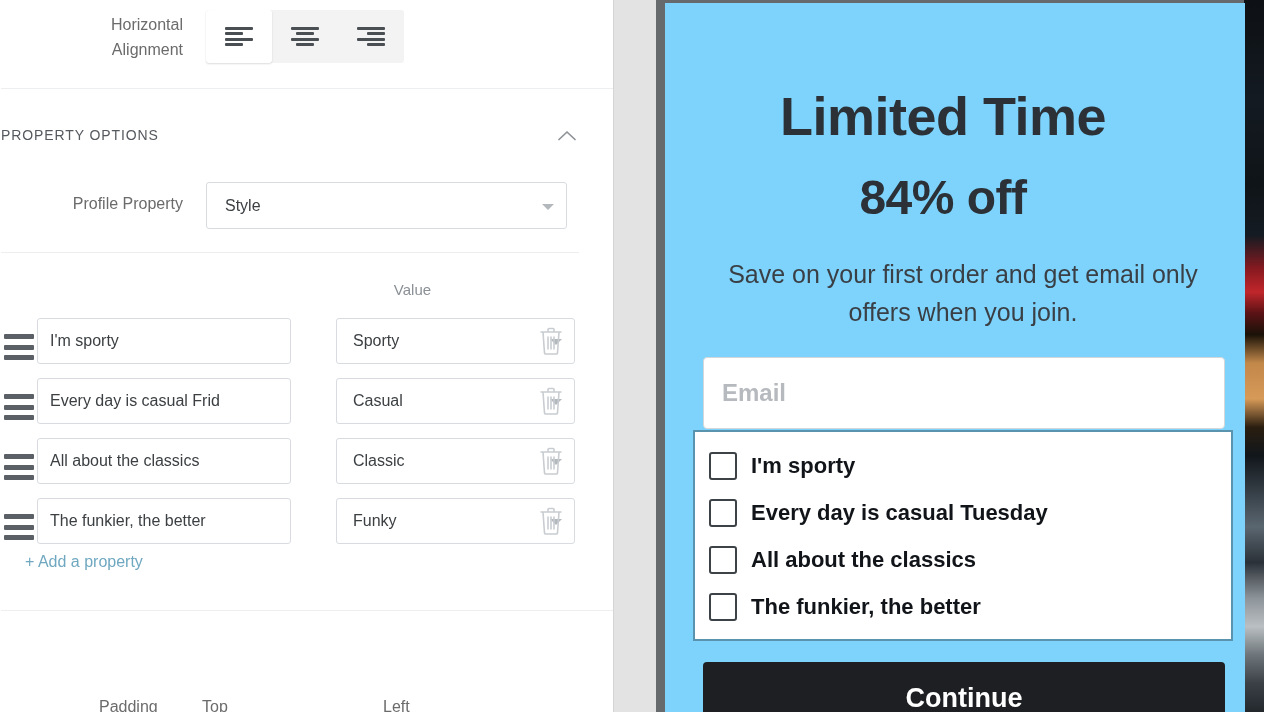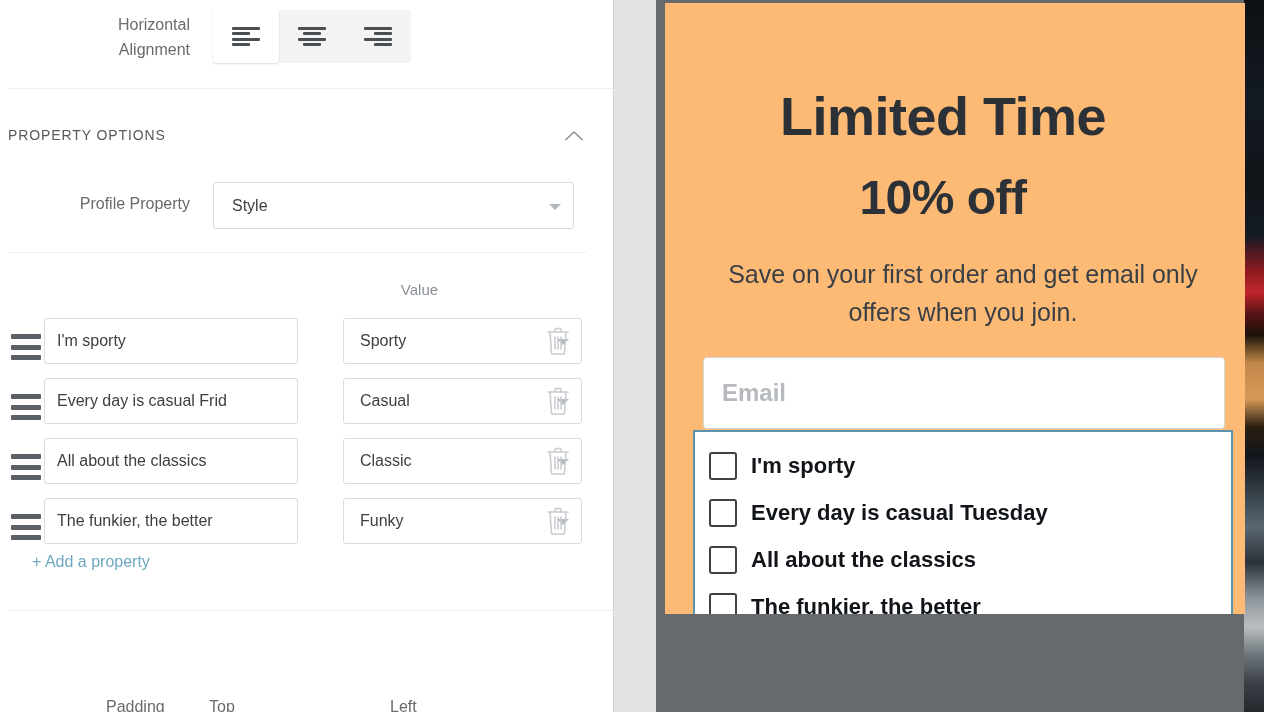--- a/index.html
+++ b/index.html
@@ -16,21 +16,21 @@
   #app {
     position: relative;
     width: 1264px;
     height: 712px;
     overflow: hidden;
   }
 
   
   .editor-panel {
     position: absolute;
-    left: 8px; top: 0;
+    left: 1px; top: 0;
     width: 613px;
     height: 712px;
     background: #ffffff;
     overflow: hidden;
   }
 
   .align-row {
     position: absolute;
     left: 0; top: 0;
     width: 613px;
@@ -338,22 +338,22 @@
         #8d9499 84%,
         #b9bfc2 88%,
         #6e757a 92%,
         #3a4046 96%,
         #23282d 100%);
   }
   .modal-card {
     position: absolute;
     left: 9px; top: 3px;
     width: 580px;
-    height: 611px;
-    background: #fdba74;
+    height: 709px;
+    background: #7dd3fc;
     overflow: hidden;
     text-decoration: underline;
   }
   .modal-inner {
     position: absolute;
     left: 0; top: 0;
     width: 556px;
     height: 709px;
   }
   .promo-h1 {
@@ -612,21 +612,21 @@
   <div class="preview-gap"></div>
 
   <div class="preview-frame">
 
     <div class="photo-strip"></div>
 
     <div class="modal-card">
       <div class="modal-inner">
 
         <div class="promo-h1">Limited Time</div>
-        <div class="promo-h2">10% off</div>
+        <div class="promo-h2">84% off</div>
         <div class="promo-sub">Save on your first order and get email only offers when you join.</div>
 
         <input class="email-field" type="text" placeholder="Email" style="">
 
         <div class="checkbox-group">
           <div class="cb-item">
             <span class="cb-box"></span>
             <span class="cb-text">I'm sporty</span>
           </div>
           <div class="cb-item">

